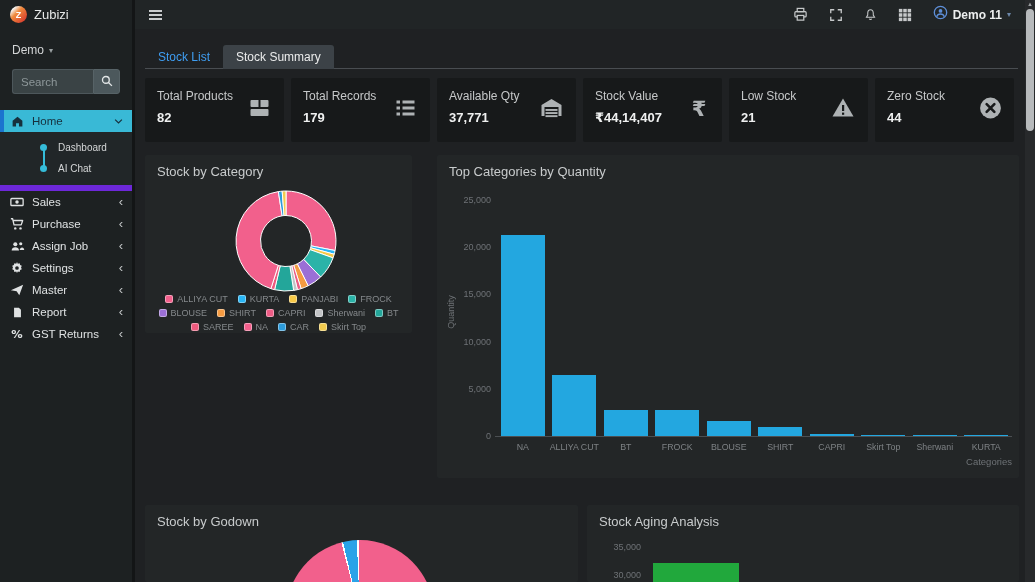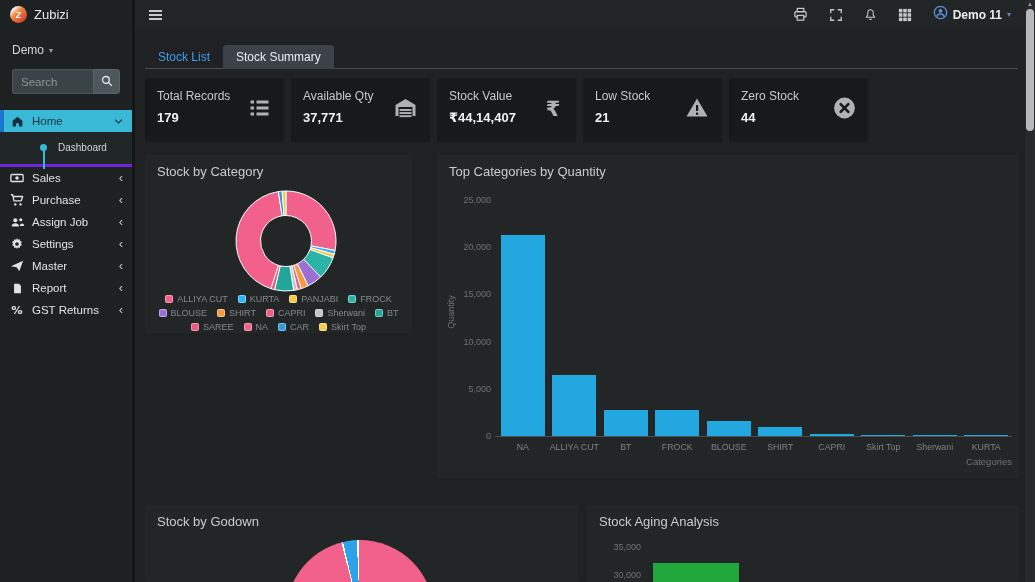--- a/index.html
+++ b/index.html
@@ -19,21 +19,21 @@
         color:#cfd4d5;font-size:11.5px;padding:0 8px;outline:none;font-family:inherit;}
   .searchbox input::placeholder{color:#8d9799;}
   .search-btn{width:27px;background:#4c585c;border:1px solid #576367;border-radius:0 3px 3px 0;display:flex;align-items:center;justify-content:center;cursor:pointer;}
   .nav-item{display:flex;align-items:center;height:22px;padding:0 9px;font-size:11.5px;color:#dfe2e3;cursor:pointer;}
   .nav-item .nav-ic{width:16px;margin-right:7px;display:flex;align-items:center;justify-content:center;color:#dfe2e3;}
   .nav-item .nav-lb{flex:1;}
   .nav-item .nav-ch{font-size:13px;color:#c3c6c7;line-height:10px;}
   .nav-item.active{background:#39b9d6;border-left:4px solid #1b74cf;padding-left:5px;color:#16303d;}
   .nav-item.active .nav-ic{color:#16303d;}
   .nav-item.active .nav-ch{color:#16303d;}
-  .submenu{position:relative;background:#212628;padding:5px 0 6px;border-bottom:3px solid #6d28d9;}
+  .submenu{position:relative;background:#212628;padding:5px 0 6px;border-bottom:6px solid #6d28d9;}
   .subline{position:absolute;left:43px;top:14px;width:2px;height:23px;background:#35bcd9;}
   .sub-item{position:relative;height:21px;line-height:21px;padding-left:58px;font-size:10px;color:#d4d6d7;cursor:pointer;}
   .dot{position:absolute;left:40px;top:7px;width:7px;height:7px;border-radius:50%;background:#35bcd9;}
   
   .main-bg{position:absolute;left:132px;top:0;width:893px;height:582px;background:#1f2123;border-left:3px solid #131516;}
   .navbar{position:absolute;left:135px;top:0;width:890px;height:29px;background:#212526;display:flex;align-items:center;padding:0 14px;z-index:2;}
   .burger{width:14px;cursor:pointer;}
   .burger span{display:block;width:13px;height:2px;background:#c9cccd;margin:2px 0;}
   .nav-right{margin-left:auto;display:flex;align-items:center;gap:21px;justify-content:flex-end;}
   .tb-ic{display:flex;align-items:center;color:#c6c9ca;cursor:pointer;}
@@ -108,20 +108,21 @@
             </svg>
           </span>
           <span class="nav-lb">Home</span>
           <span class="nav-ch"><svg viewBox="0 0 12 8" width="9" height="7">
               <path d="M1.5 1.5 L6 6 L10.5 1.5" fill="none" stroke="currentColor" stroke-width="1.6"></path>
             </svg></span>
         </div>
         <div class="submenu">
           <span class="subline"></span>
           <div class="sub-item"><span class="dot"></span><span>Dashboard</span></div>
+          <div class="sub-item"><span class="dot"></span><span>AI Chat</span></div>
         </div>
         <div class="nav-item">
           <span class="nav-ic">
             <svg viewBox="0 0 16 16" width="14" height="14">
               <rect x="1" y="4" width="14" height="8" rx="1" fill="none" stroke="currentColor" stroke-width="1.5"></rect>
               <circle cx="8" cy="8" r="2" fill="currentColor"></circle>
             </svg>
           </span>
           <span class="nav-lb">Sales</span>
           <span class="nav-ch">‹</span>
@@ -251,20 +252,29 @@
     </div>
   </div>
 
   <div class="tabs" id="tabs">
       <div class="tab">Stock List</div>
       <div class="tab active">Stock Summary</div>
     </div>
   <div class="tab-line"></div>
 
   <div class="cards" id="cards">
+      <div class="card">
+        <div class="card-label">Total Products</div>
+        <div class="card-value">82</div>
+        <span class="card-ic"><svg viewBox="0 0 24 24" width="27" height="24">
+            <rect x="3" y="4" width="18" height="7" rx="1" fill="#aeb2b4"></rect>
+            <rect x="3" y="13" width="18" height="7" rx="1" fill="#aeb2b4"></rect>
+            <rect x="11" y="4" width="2" height="7" fill="#17191a"></rect>
+          </svg></span>
+      </div>
       <div class="card">
         <div class="card-label">Total Records</div>
         <div class="card-value">179</div>
         <span class="card-ic"><svg viewBox="0 0 24 24" width="27" height="24">
             <g fill="#aeb2b4">
               <rect x="3" y="4.5" width="3.5" height="3"></rect>
               <rect x="9" y="4.5" width="12" height="3"></rect>
               <rect x="3" y="10.5" width="3.5" height="3"></rect>
               <rect x="9" y="10.5" width="12" height="3"></rect>
               <rect x="3" y="16.5" width="3.5" height="3"></rect>

